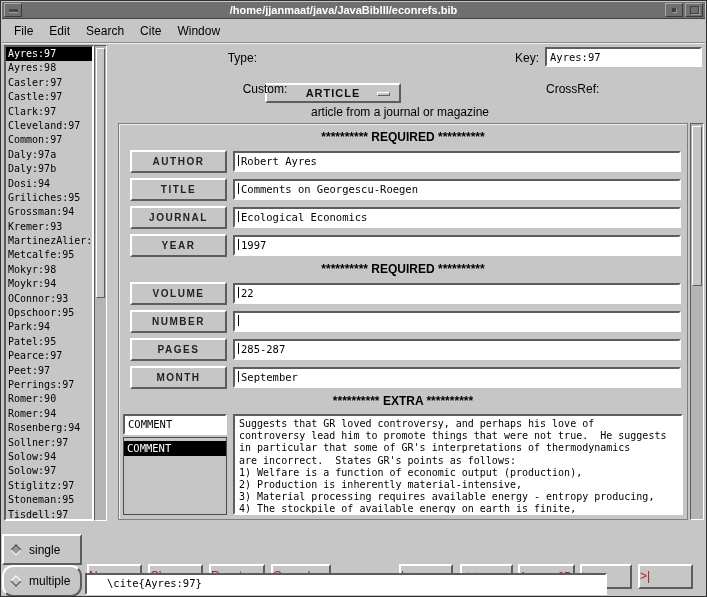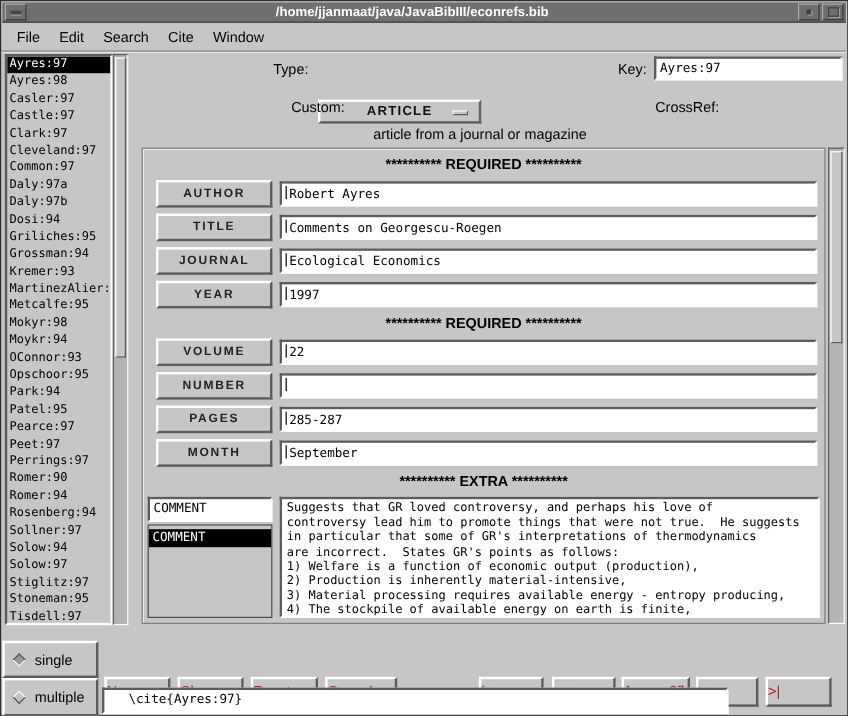--- a/index.html
+++ b/index.html
@@ -233,21 +233,21 @@
   </div>
 
   <div class="abs sb in1" style="left:689px;top:122px;width:14px;height:397px;">
     <div class="sb-thumb" style="top:2px;height:160px;"></div>
   </div>
 
   <div class="mode-panel" style="top:533px;height:31px;">
     <span class="diamond active"></span>
     <span class="mode-label">single</span>
   </div>
-  <div class="mode-panel" style="top:564px;height:32px;">
+  <div class="mode-panel" style="top:564px;height:32px;border-radius:11px;">
     <span class="diamond inactive"></span>
     <span class="mode-label">multiple</span>
   </div>
 
   <div class="btn" style="left:86px;width:55px;">New</div>
   <div class="btn" style="left:147px;width:55px;">Clear</div>
   <div class="btn" style="left:208px;width:56px;">Reset</div>
   <div class="btn" style="left:270px;width:60px;">Cancel</div>
 
   <div class="btn" style="left:398px;width:54px;">|&lt;</div>

